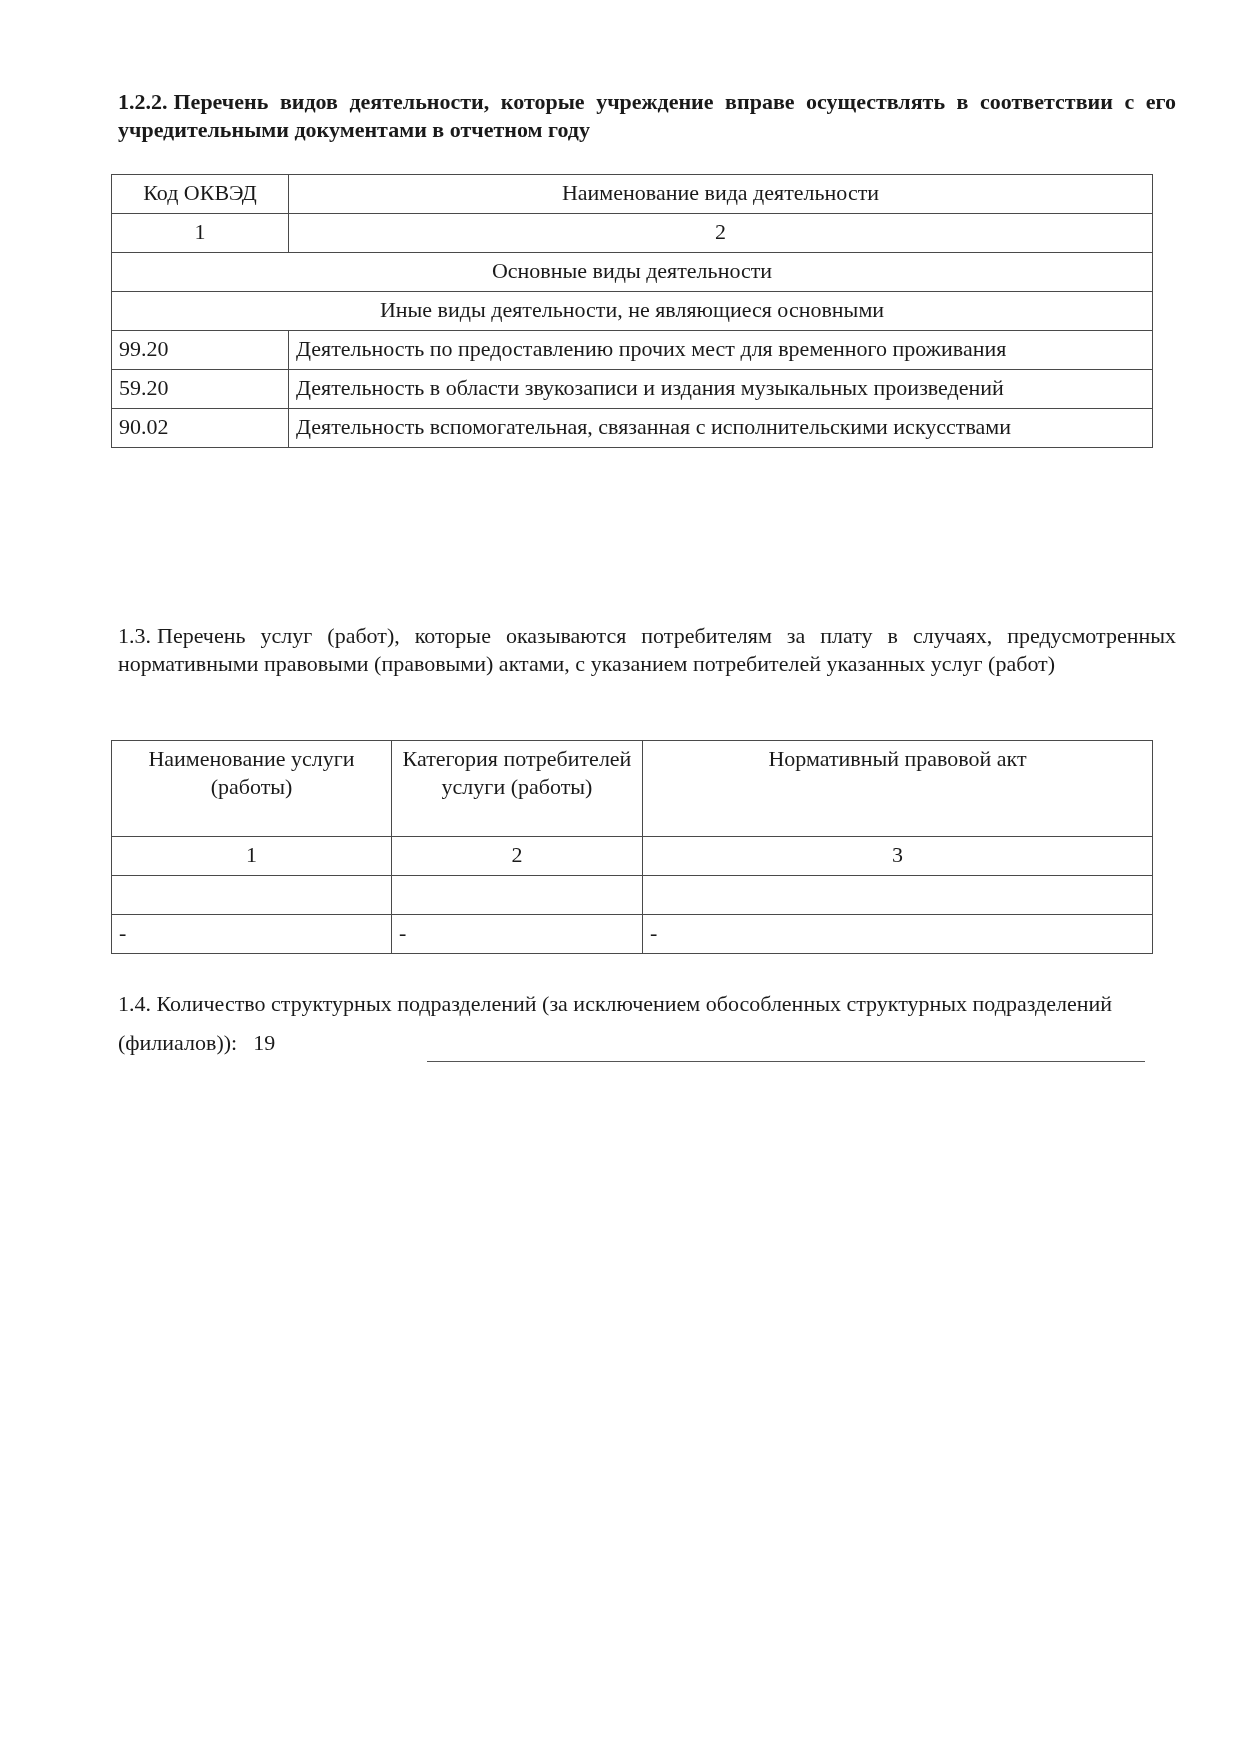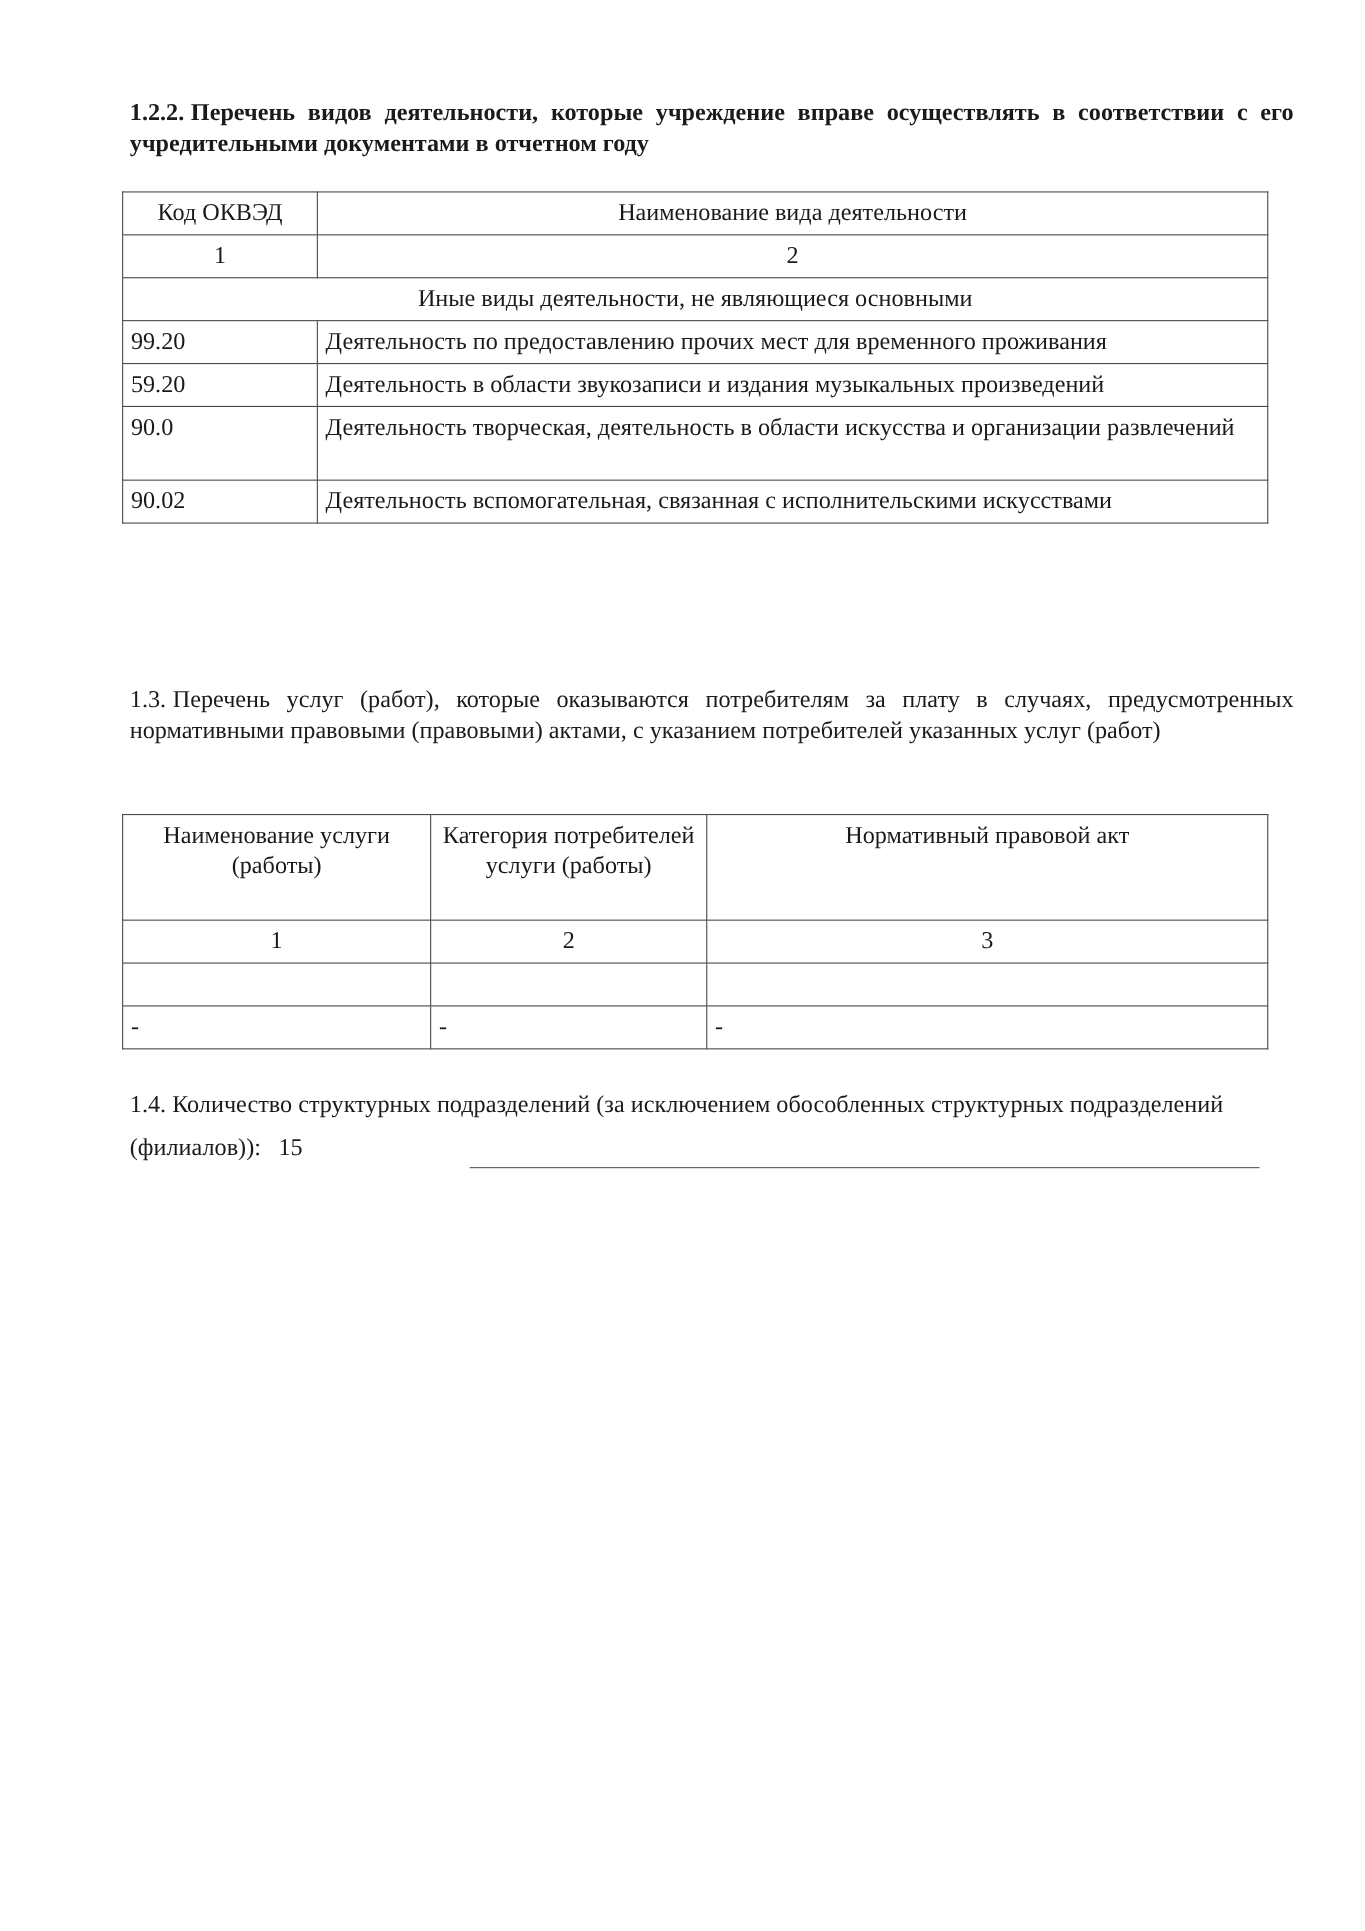--- a/index.html
+++ b/index.html
@@ -57,33 +57,32 @@
   <tbody>
       <tr>
     <td class="c">Код ОКВЭД</td>
     <td class="c">Наименование вида деятельности</td>
   </tr>
   <tr>
     <td class="c">1</td>
     <td class="c">2</td>
   </tr>
   <tr>
+    <td class="c" colspan="2">Основные виды деятельности</td>
+  </tr>
+  <tr>
     <td class="c" colspan="2">Иные виды деятельности, не являющиеся основными</td>
   </tr>
   <tr>
     <td>99.20</td>
     <td>Деятельность по предоставлению прочих мест для временного проживания</td>
   </tr>
   <tr>
     <td>59.20</td>
     <td>Деятельность в области звукозаписи и издания музыкальных произведений</td>
-  </tr>
-  <tr class="tall">
-    <td>90.0</td>
-    <td>Деятельность творческая, деятельность в области искусства и организации развлечений</td>
   </tr>
   <tr>
     <td>90.02</td>
     <td>Деятельность вспомогательная, связанная с исполнительскими искусствами</td>
   </tr>
 </tbody>
   </table>
 
 <div class="para" id="p13">
   <span class="num">1.3.</span><span>Перечень услуг (работ), которые оказываются потребителям за плату в случаях, предусмотренных нормативными правовыми (правовыми) актами, с указанием потребителей указанных услуг (работ)</span>
@@ -113,15 +112,15 @@
   </tr>
   <tr>
     <td>-</td>
     <td>-</td>
     <td>-</td>
   </tr>
 </tbody>
   </table>
 
 <div id="p14">
-  <span>1.4. Количество структурных подразделений (за исключением обособленных структурных подразделений (филиалов)):</span><span class="val">15</span>
+  <span>1.4. Количество структурных подразделений (за исключением обособленных структурных подразделений (филиалов)):</span><span class="val">19</span>
 </div>
 <div id="underline"></div>
 
 </body></html>

